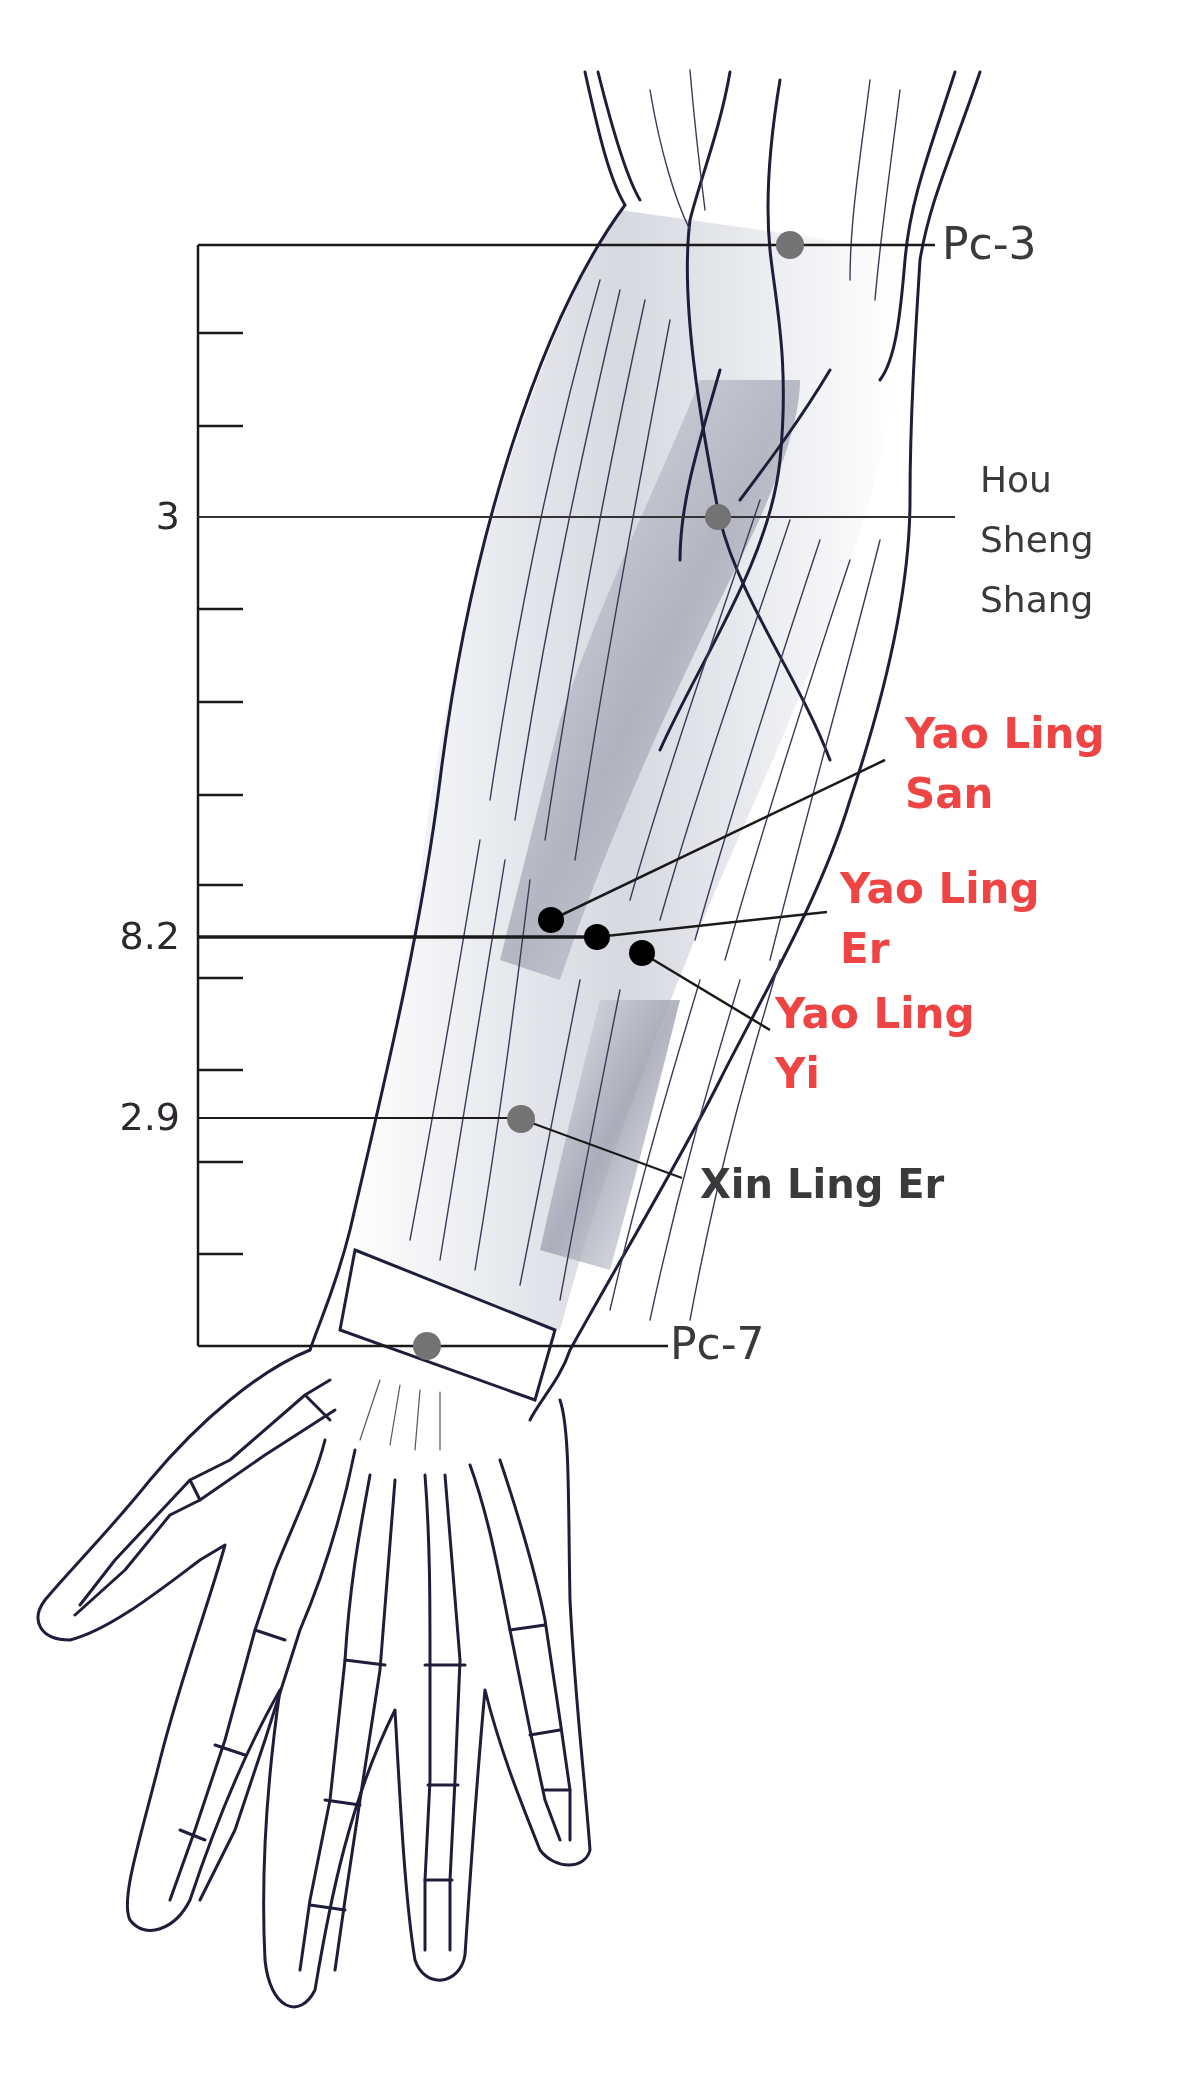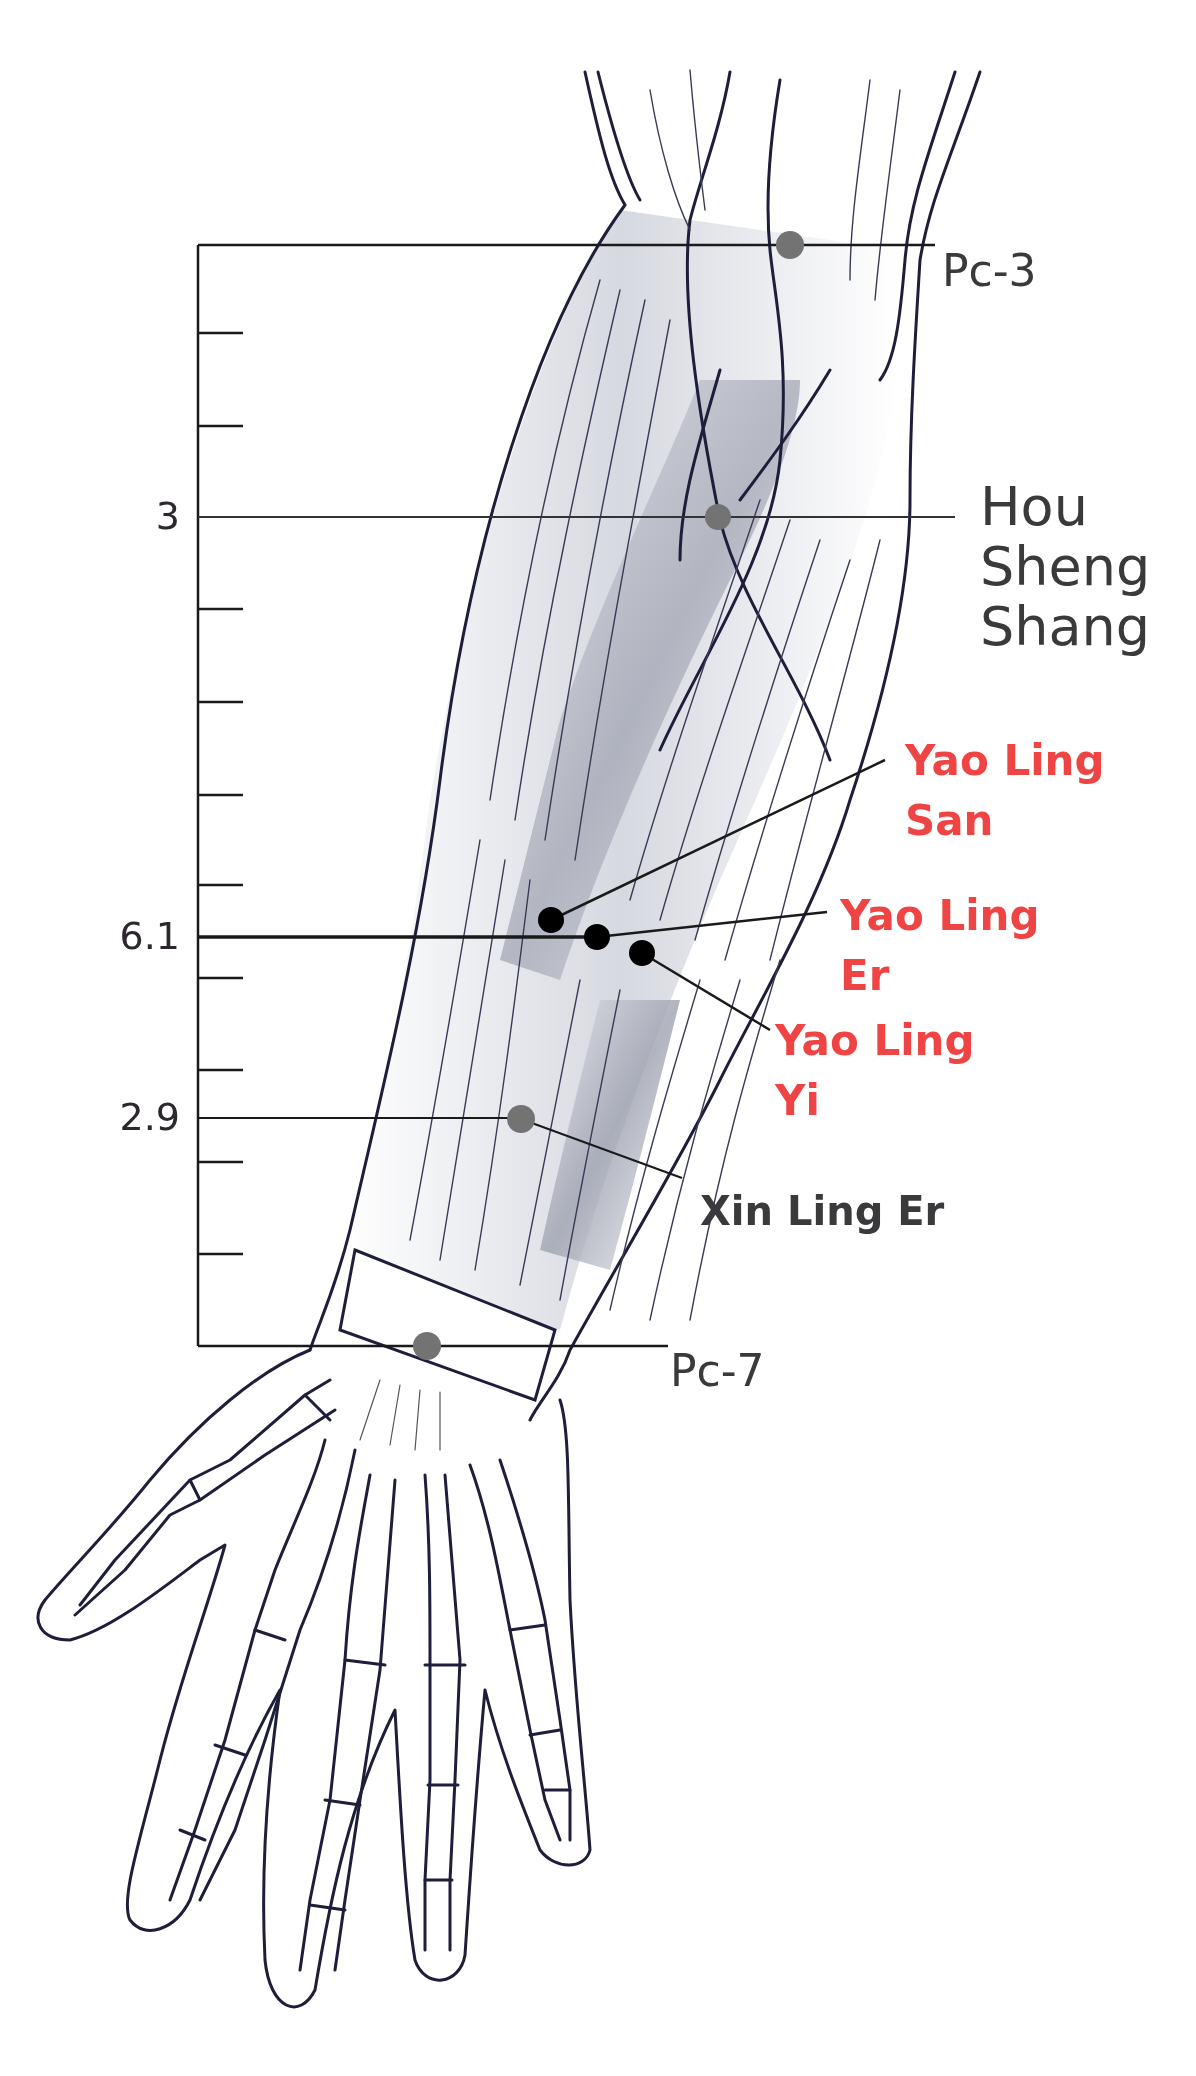--- a/index.html
+++ b/index.html
@@ -1,18 +1,18 @@
 <!DOCTYPE html>
 <html><head>
 <meta charset="utf-8">
 <style>
   html, body { margin:0; padding:0; background:#ffffff; }
   body { width:1196px; height:2076px; position:relative; overflow:hidden; font-family:"DejaVu Sans", sans-serif; }
   #stage { position:absolute; left:0; top:0; width:1196px; height:2076px; }
-  .lbl { position:absolute; white-space:pre-line; line-height:1.2;margin-top:27px; }
+  .lbl { position:absolute; white-space:pre-line; line-height:1.2; }
   .lbl-gray { color:#3a3a3c; font-weight:normal; }
   .lbl-black { color:#ef4444; font-weight:bold; }
   .num { position:absolute; color:#2c282e; font-size:38px; text-align:right; width:80px; }
 </style>
 </head>
 <body>
 
 <div id="stage">
   <svg width="1196" height="2076" viewBox="0 0 1196 2076" xmlns="http://www.w3.org/2000/svg">
     <defs>
@@ -146,26 +146,26 @@
       <circle cx="551" cy="920" r="13" fill="#000000"></circle>
       <circle cx="597" cy="937" r="13" fill="#000000"></circle>
       <circle cx="642" cy="953" r="13" fill="#000000"></circle>
       <circle cx="521" cy="1119" r="14" fill="#737373"></circle>
       <circle cx="427" cy="1346" r="14" fill="#737373"></circle>
     </g>
   </svg>
 
   
   <div class="num" style="left:100px; top:494px;">3</div>
-  <div class="num" style="left:100px; top:914px;">6.1</div>
+  <div class="num" style="left:100px; top:914px;">8.2</div>
   <div class="num" style="left:100px; top:1095px;">2.9</div>
 
   
   <div class="lbl lbl-gray" style="left:942px; top:218px; font-size:44px;">Pc-3</div>
-  <div class="lbl lbl-gray" style="left:980px; top:450px; font-size:54px; line-height:60px;">Hou
+  <div class="lbl lbl-gray" style="left:980px; top:450px; font-size:36px; line-height:60px;">Hou
 Sheng
 Shang</div>
   <div class="lbl lbl-black" style="left:905px; top:704px; font-size:42px; line-height:60px;">Yao Ling
 San</div>
   <div class="lbl lbl-black" style="left:840px; top:859px; font-size:42px; line-height:60px;">Yao Ling
 Er</div>
   <div class="lbl lbl-black" style="left:775px; top:984px; font-size:42px; line-height:60px;">Yao Ling
 Yi</div>
   <div class="lbl lbl-gray" style="left:700px; top:1160px; font-size:40px;font-weight:bold;">Xin Ling Er</div>
   <div class="lbl lbl-gray" style="left:670px; top:1318px; font-size:44px;">Pc-7</div>

